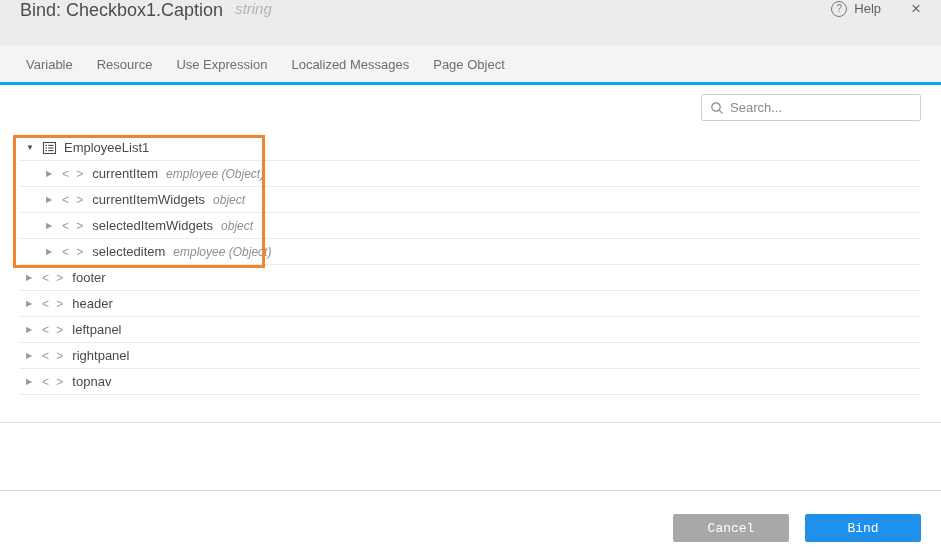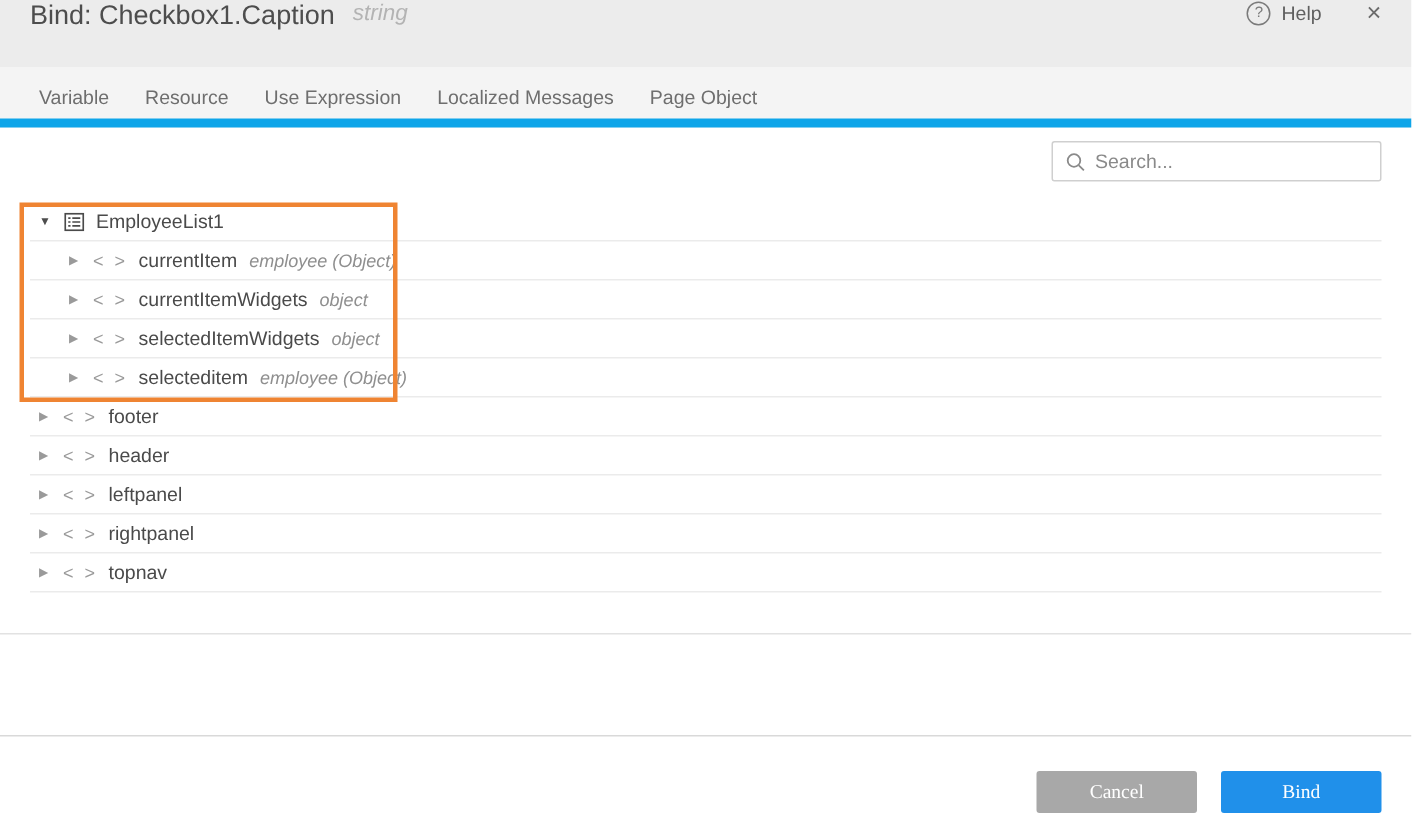--- a/index.html
+++ b/index.html
@@ -22,21 +22,21 @@
   .help-circle {
     width:16px; height:16px; border:1px solid #7a7a7a; border-radius:50%;
     font-size:10px; display:flex; align-items:center; justify-content:center;
     color:#7a7a7a; margin-right:7px;
   }
   .help-label { font-size:13px; color:#5f5f5f; }
   .close-btn { font-size:17px; color:#6b6b6b; margin-left:30px; cursor:pointer; line-height:1; }
 
   
   .tabbar {
-    height:40px; background:#f4f4f4; border-bottom:6px solid #0ea5e9;
+    height:40px; background:#f4f4f4; border-bottom:3px solid #0ea5e9;
     display:flex; padding-left:14px;
   }
   .tab {
     position:relative; height:40px; line-height:40px; padding:0 12px;
     font-size:13px; color:#6e6e6e; cursor:pointer; white-space:nowrap;
   }
   .tab.selected {
     background:#ffffff; color:#4a4a4a;
     border-top:4px solid #2196f3; line-height:34px;
   }
@@ -82,23 +82,23 @@
 
   
   .divider-1 { margin-top:27px; height:1px; background:#e2e2e2; }
   .dlg-footer {
     position:absolute; left:0; right:0; bottom:0; height:67px;
     border-top:1px solid #d9d9d9; background:#fff;
     display:flex; justify-content:flex-end; align-items:flex-start;
     padding:23px 20px 0 0; gap:16px;
   }
   .btn {
-    width:107px; height:28px; border:none; border-radius:2px;
+    width:116px; height:28px; border:none; border-radius:2px;
     font-size:13px; color:#ffffff; cursor:pointer;
-    font-family:Liberation Serif, serif;
+    font-family:Liberation Mono, monospace;
   }
   .btn-cancel { background:#a8a8a8; }
   .btn-bind { background:#2090ea; }
 </style>
 </head>
 <body>
 
 <div class="dialog">
 
   <div class="dlg-header">

